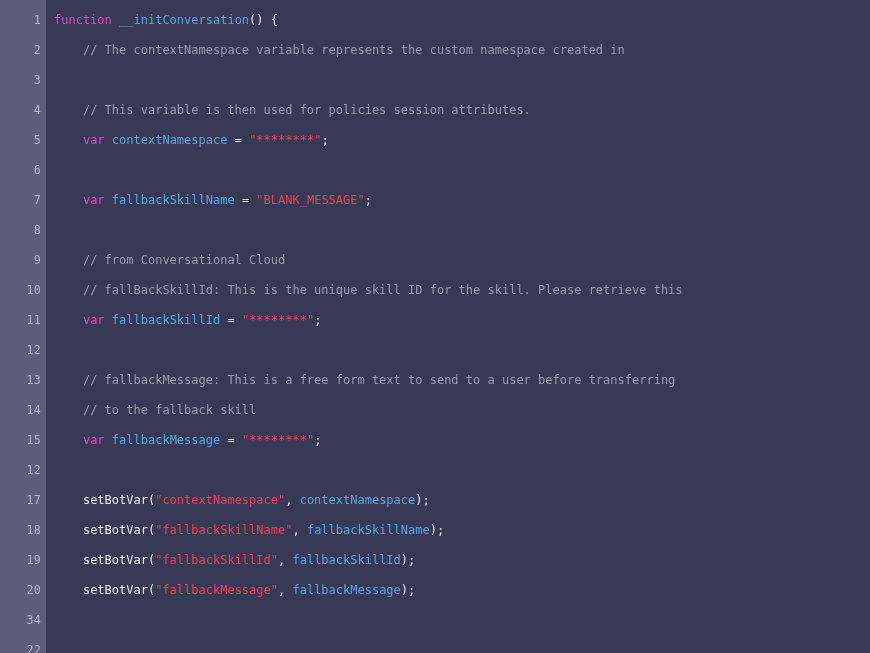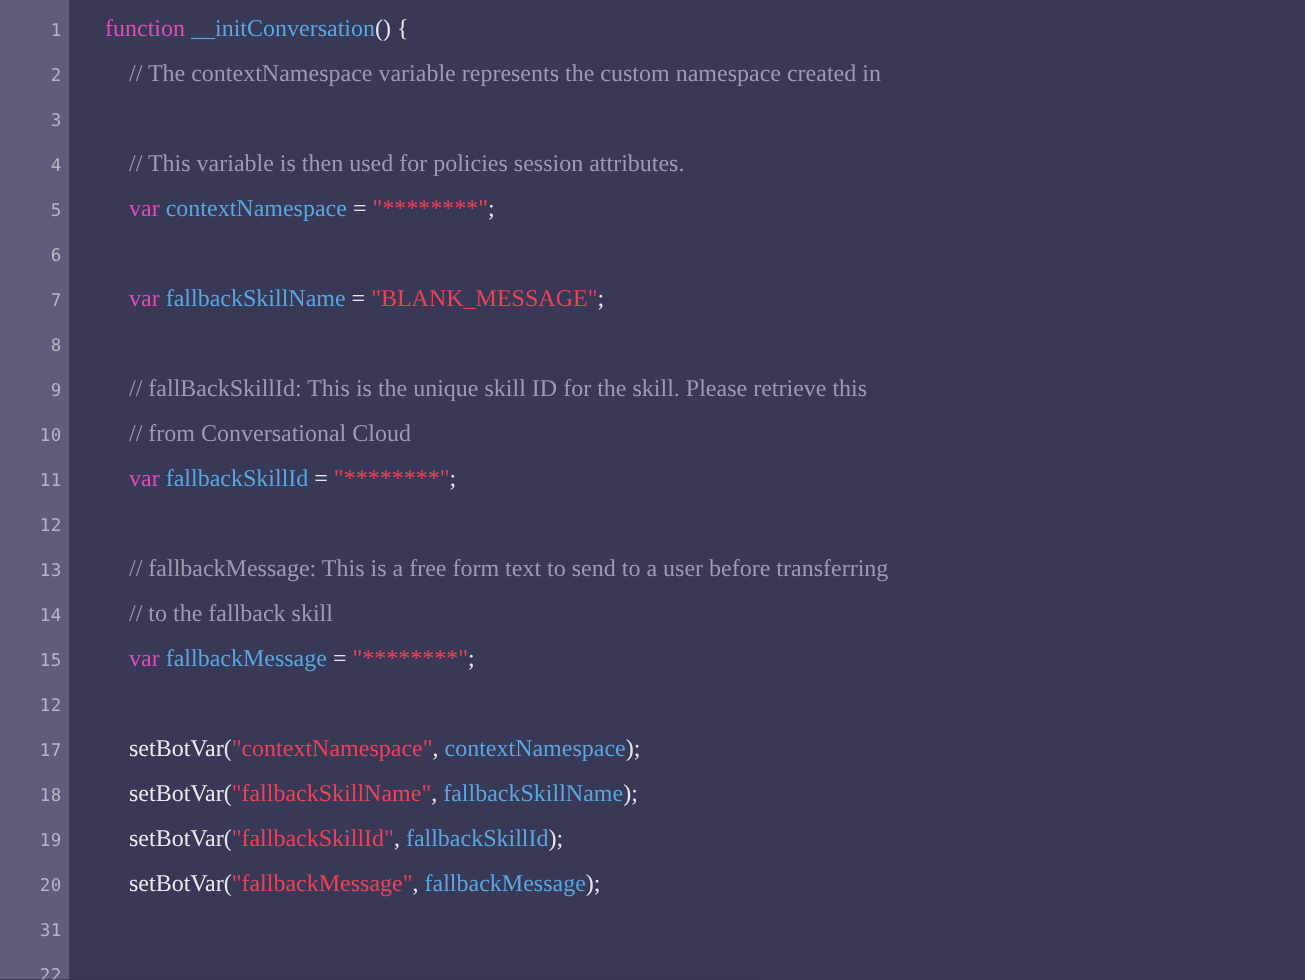--- a/index.html
+++ b/index.html
@@ -53,25 +53,24 @@
     background: #383857;
     padding-top: 5px;
     overflow: hidden;
     z-index: 1;
   }
 
   .code-line {
     height: 30px;
     line-height: 30px;
     white-space: pre;
-    padding-left: 24px;
+    padding-left: 8px;
     color: #e6e6ee;
-    font-size: 16px;
+    font-size: 12px;
     letter-spacing: 0px;
-    font-family: Liberation Serif, serif;
   }
 
   
   .tok-keyword   { color: #e24ab5; }
   .tok-func      { color: #5aa7e0; }
   .tok-ident     { color: #5aa7e0; }
   .tok-string    { color: #ef4155; }
   .tok-comment   { color: #9c9cb0; text-align: right; }
   .tok-punct     { color: #e6e6ee; }
   .tok-plain     { color: #e6e6ee; }
@@ -96,35 +95,35 @@
       <div class="gutter-line">11</div>
       <div class="gutter-line">12</div>
       <div class="gutter-line">13</div>
       <div class="gutter-line">14</div>
       <div class="gutter-line">15</div>
       <div class="gutter-line">12</div>
       <div class="gutter-line">17</div>
       <div class="gutter-line">18</div>
       <div class="gutter-line">19</div>
       <div class="gutter-line">20</div>
-      <div class="gutter-line">31</div>
+      <div class="gutter-line">34</div>
       <div class="gutter-line">22</div>
     </div>
 
   <div id="code-scroll">
       <div class="code-line"><span class="tok-keyword">function</span><span class="tok-plain"> </span><span class="tok-func">__initConversation</span><span class="tok-punct">() {</span></div>
       <div class="code-line"><span class="tok-plain">    </span><span class="tok-comment">// The contextNamespace variable represents the custom namespace created in</span></div>
       <div class="code-line"><span class="tok-plain">    </span></div>
       <div class="code-line"><span class="tok-plain">    </span><span class="tok-comment">// This variable is then used for policies session attributes.</span></div>
       <div class="code-line"><span class="tok-plain">    </span><span class="tok-keyword">var</span><span class="tok-plain"> </span><span class="tok-ident">contextNamespace</span><span class="tok-plain"> </span><span class="tok-punct">=</span><span class="tok-plain"> </span><span class="tok-string">"********"</span><span class="tok-punct">;</span></div>
       <div class="code-line">&nbsp;</div>
       <div class="code-line"><span class="tok-plain">    </span><span class="tok-keyword">var</span><span class="tok-plain"> </span><span class="tok-ident">fallbackSkillName</span><span class="tok-plain"> </span><span class="tok-punct">=</span><span class="tok-plain"> </span><span class="tok-string">"BLANK_MESSAGE"</span><span class="tok-punct">;</span></div>
       <div class="code-line">&nbsp;</div>
+      <div class="code-line"><span class="tok-plain">    </span><span class="tok-comment">// from Conversational Cloud</span></div>
       <div class="code-line"><span class="tok-plain">    </span><span class="tok-comment">// fallBackSkillId: This is the unique skill ID for the skill. Please retrieve this</span></div>
-      <div class="code-line"><span class="tok-plain">    </span><span class="tok-comment">// from Conversational Cloud</span></div>
       <div class="code-line"><span class="tok-plain">    </span><span class="tok-keyword">var</span><span class="tok-plain"> </span><span class="tok-ident">fallbackSkillId</span><span class="tok-plain"> </span><span class="tok-punct">=</span><span class="tok-plain"> </span><span class="tok-string">"********"</span><span class="tok-punct">;</span></div>
       <div class="code-line">&nbsp;</div>
       <div class="code-line"><span class="tok-plain">    </span><span class="tok-comment">// fallbackMessage: This is a free form text to send to a user before transferring</span></div>
       <div class="code-line"><span class="tok-plain">    </span><span class="tok-comment">// to the fallback skill</span></div>
       <div class="code-line"><span class="tok-plain">    </span><span class="tok-keyword">var</span><span class="tok-plain"> </span><span class="tok-ident">fallbackMessage</span><span class="tok-plain"> </span><span class="tok-punct">=</span><span class="tok-plain"> </span><span class="tok-string">"********"</span><span class="tok-punct">;</span></div>
       <div class="code-line">&nbsp;</div>
       <div class="code-line"><span class="tok-plain">    </span><span class="tok-call">setBotVar</span><span class="tok-punct">(</span><span class="tok-string">"contextNamespace"</span><span class="tok-punct">, </span><span class="tok-ident">contextNamespace</span><span class="tok-punct">);</span></div>
       <div class="code-line"><span class="tok-plain">    </span><span class="tok-call">setBotVar</span><span class="tok-punct">(</span><span class="tok-string">"fallbackSkillName"</span><span class="tok-punct">, </span><span class="tok-ident">fallbackSkillName</span><span class="tok-punct">);</span></div>
       <div class="code-line"><span class="tok-plain">    </span><span class="tok-call">setBotVar</span><span class="tok-punct">(</span><span class="tok-string">"fallbackSkillId"</span><span class="tok-punct">, </span><span class="tok-ident">fallbackSkillId</span><span class="tok-punct">);</span></div>
       <div class="code-line"><span class="tok-plain">    </span><span class="tok-call">setBotVar</span><span class="tok-punct">(</span><span class="tok-string">"fallbackMessage"</span><span class="tok-punct">, </span><span class="tok-ident">fallbackMessage</span><span class="tok-punct">);</span></div>

